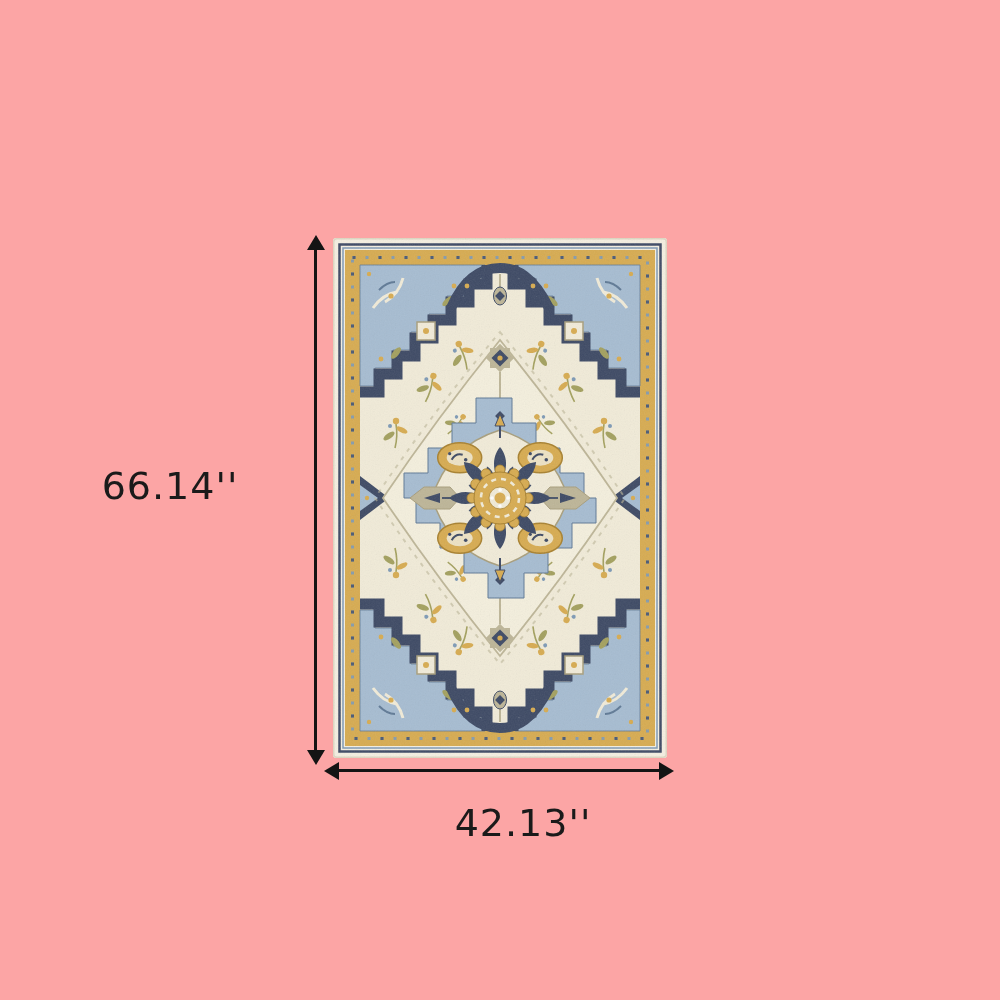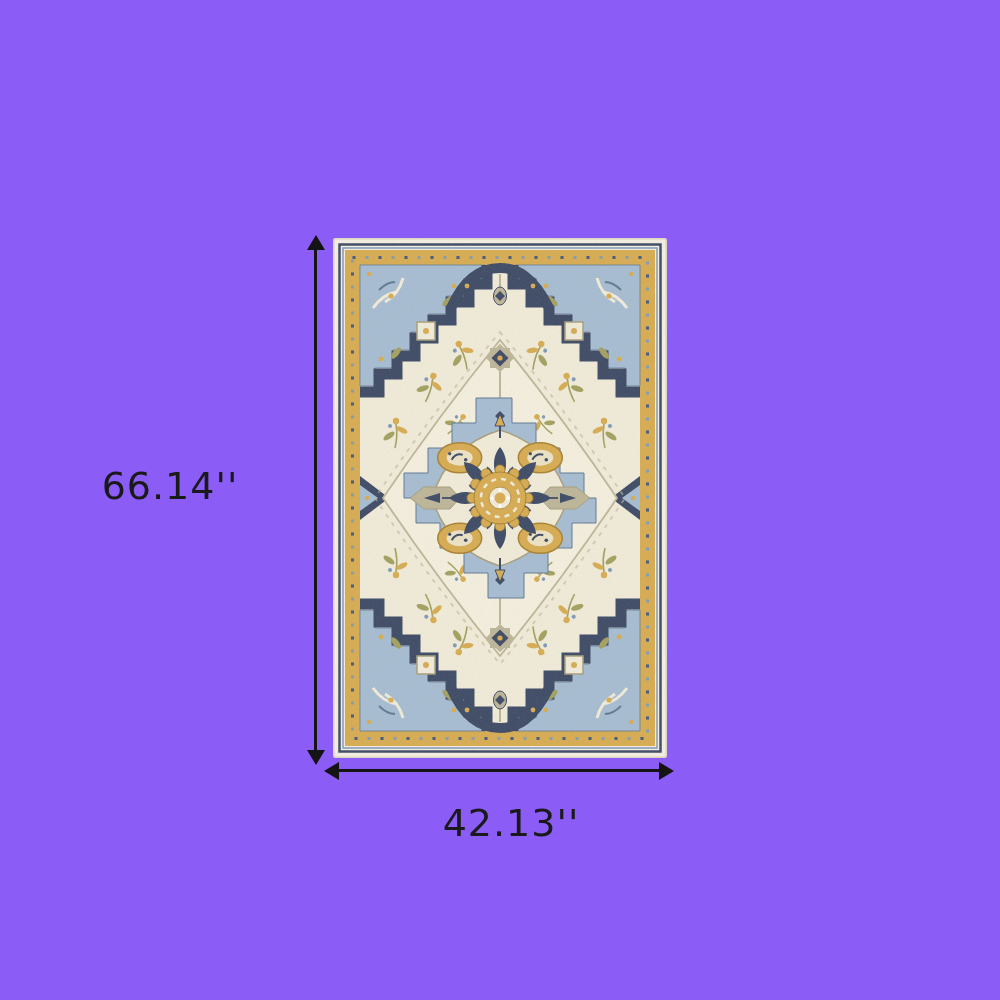--- a/index.html
+++ b/index.html
@@ -1,27 +1,27 @@
 <!DOCTYPE html>
 <html style="--cream: #f4efe1; --ivory: #f1ebd8; --ivory2: #f4efdd; --blue: #a6bcd1; --blue2: #7d99b5; --blue-dk: #5f7995; --navy: #3d4964; --gold: #d7ab50; --gold-dk: #a8812f; --olive: #a3a05e; --tan: #a89e7c; --graytan: #bdb597; --arrow: #141414; --text: #1a1a1a;"><head>
 <meta charset="utf-8">
 <style>
   html,body{margin:0;padding:0;background:#fff;}
   .stage{
-    position:relative;width:1000px;height:1000px;background:#8b5cf6;
+    position:relative;width:1000px;height:1000px;background:#fca5a5;
     font-family:"DejaVu Sans","Liberation Sans",sans-serif;overflow:hidden;
   }
   
   .dim-label{
     position:absolute;color:var(--text,#1a1a1a);
     font-size:38px;letter-spacing:1px;text-align:center;line-height:1.1;
     white-space:nowrap;
   }
   .height-label{left:70px;top:466px;width:200px;}
-  .width-label{left:411px;top:803px;width:200px;}
+  .width-label{left:423px;top:803px;width:200px;}
   .dim-line{position:absolute;background:var(--arrow,#141414);}
   .v-line{left:314px;top:247px;width:3px;height:506px;}
   .h-line{left:337px;top:769px;width:324px;height:3px;}
   .arrowhead{position:absolute;width:0;height:0;}
   .ah-up{left:307px;top:235px;border-left:9px solid transparent;border-right:9px solid transparent;border-bottom:15px solid var(--arrow,#141414);}
   .ah-down{left:307px;top:750px;border-left:9px solid transparent;border-right:9px solid transparent;border-top:15px solid var(--arrow,#141414);}
   .ah-left{left:324px;top:762px;border-top:9px solid transparent;border-bottom:9px solid transparent;border-right:15px solid var(--arrow,#141414);}
   .ah-right{left:659px;top:762px;border-top:9px solid transparent;border-bottom:9px solid transparent;border-left:15px solid var(--arrow,#141414);}
   
   .rug{position:absolute;left:333px;top:238px;width:334px;height:520px;}

